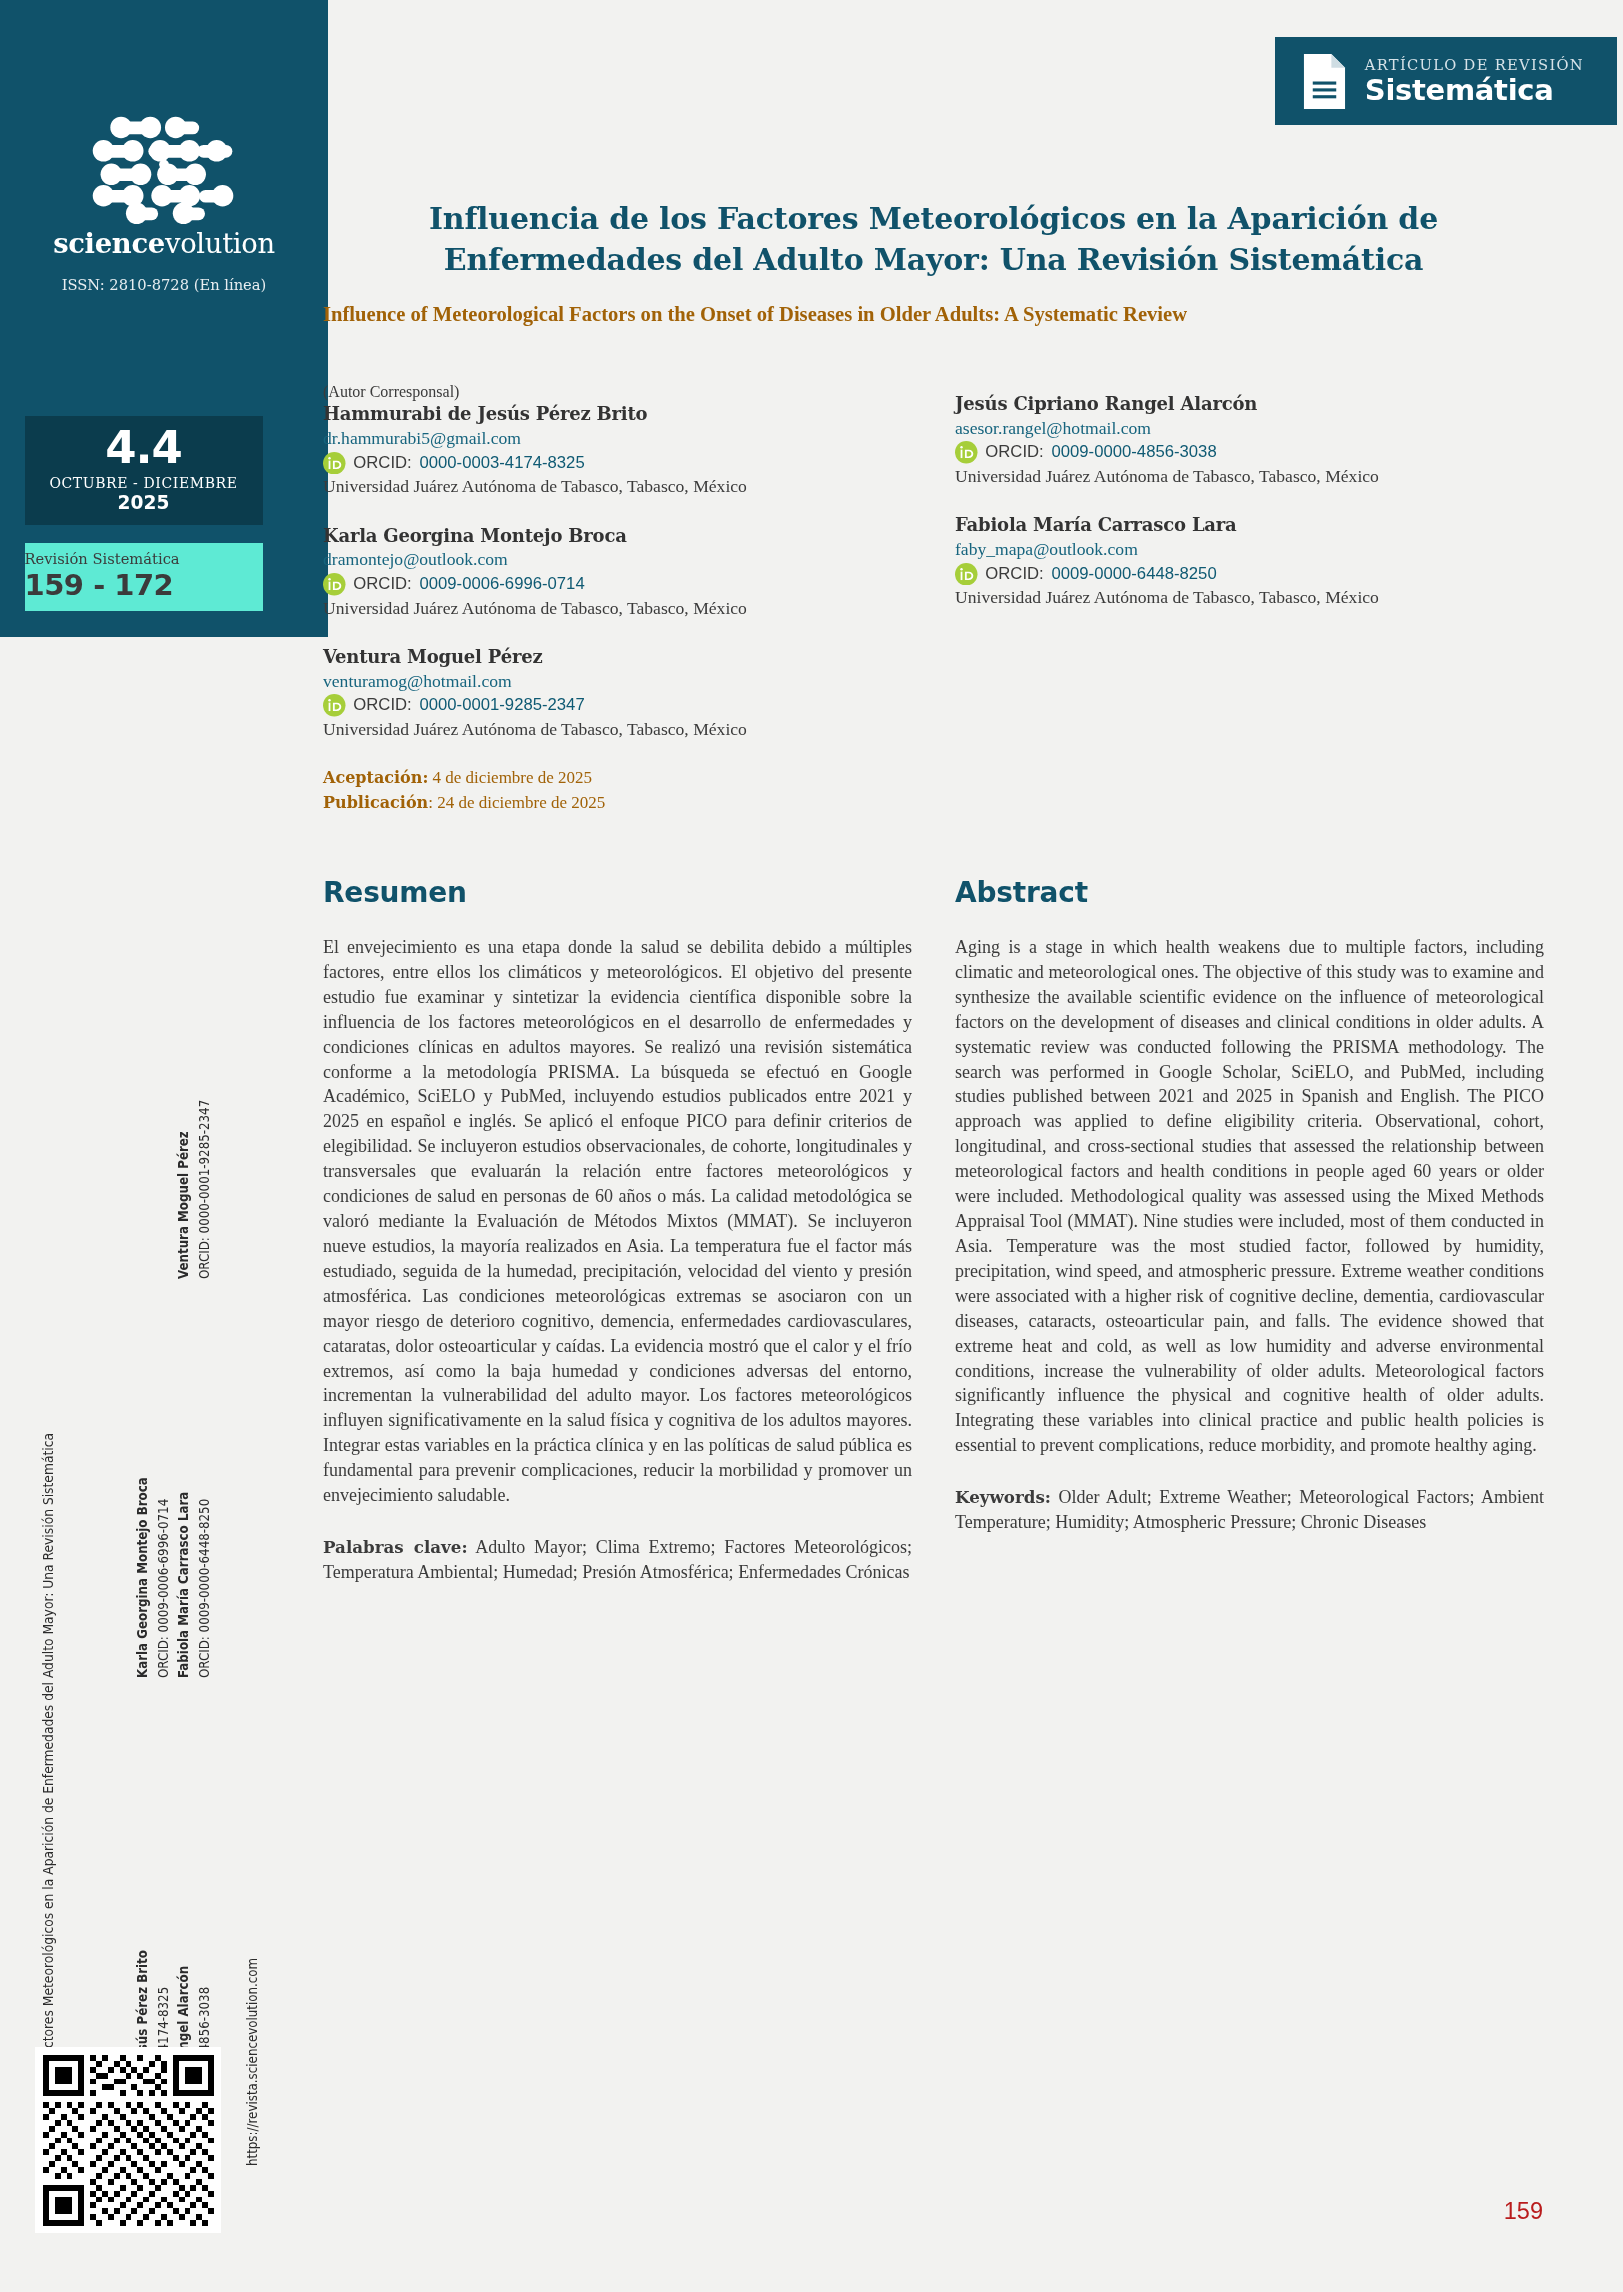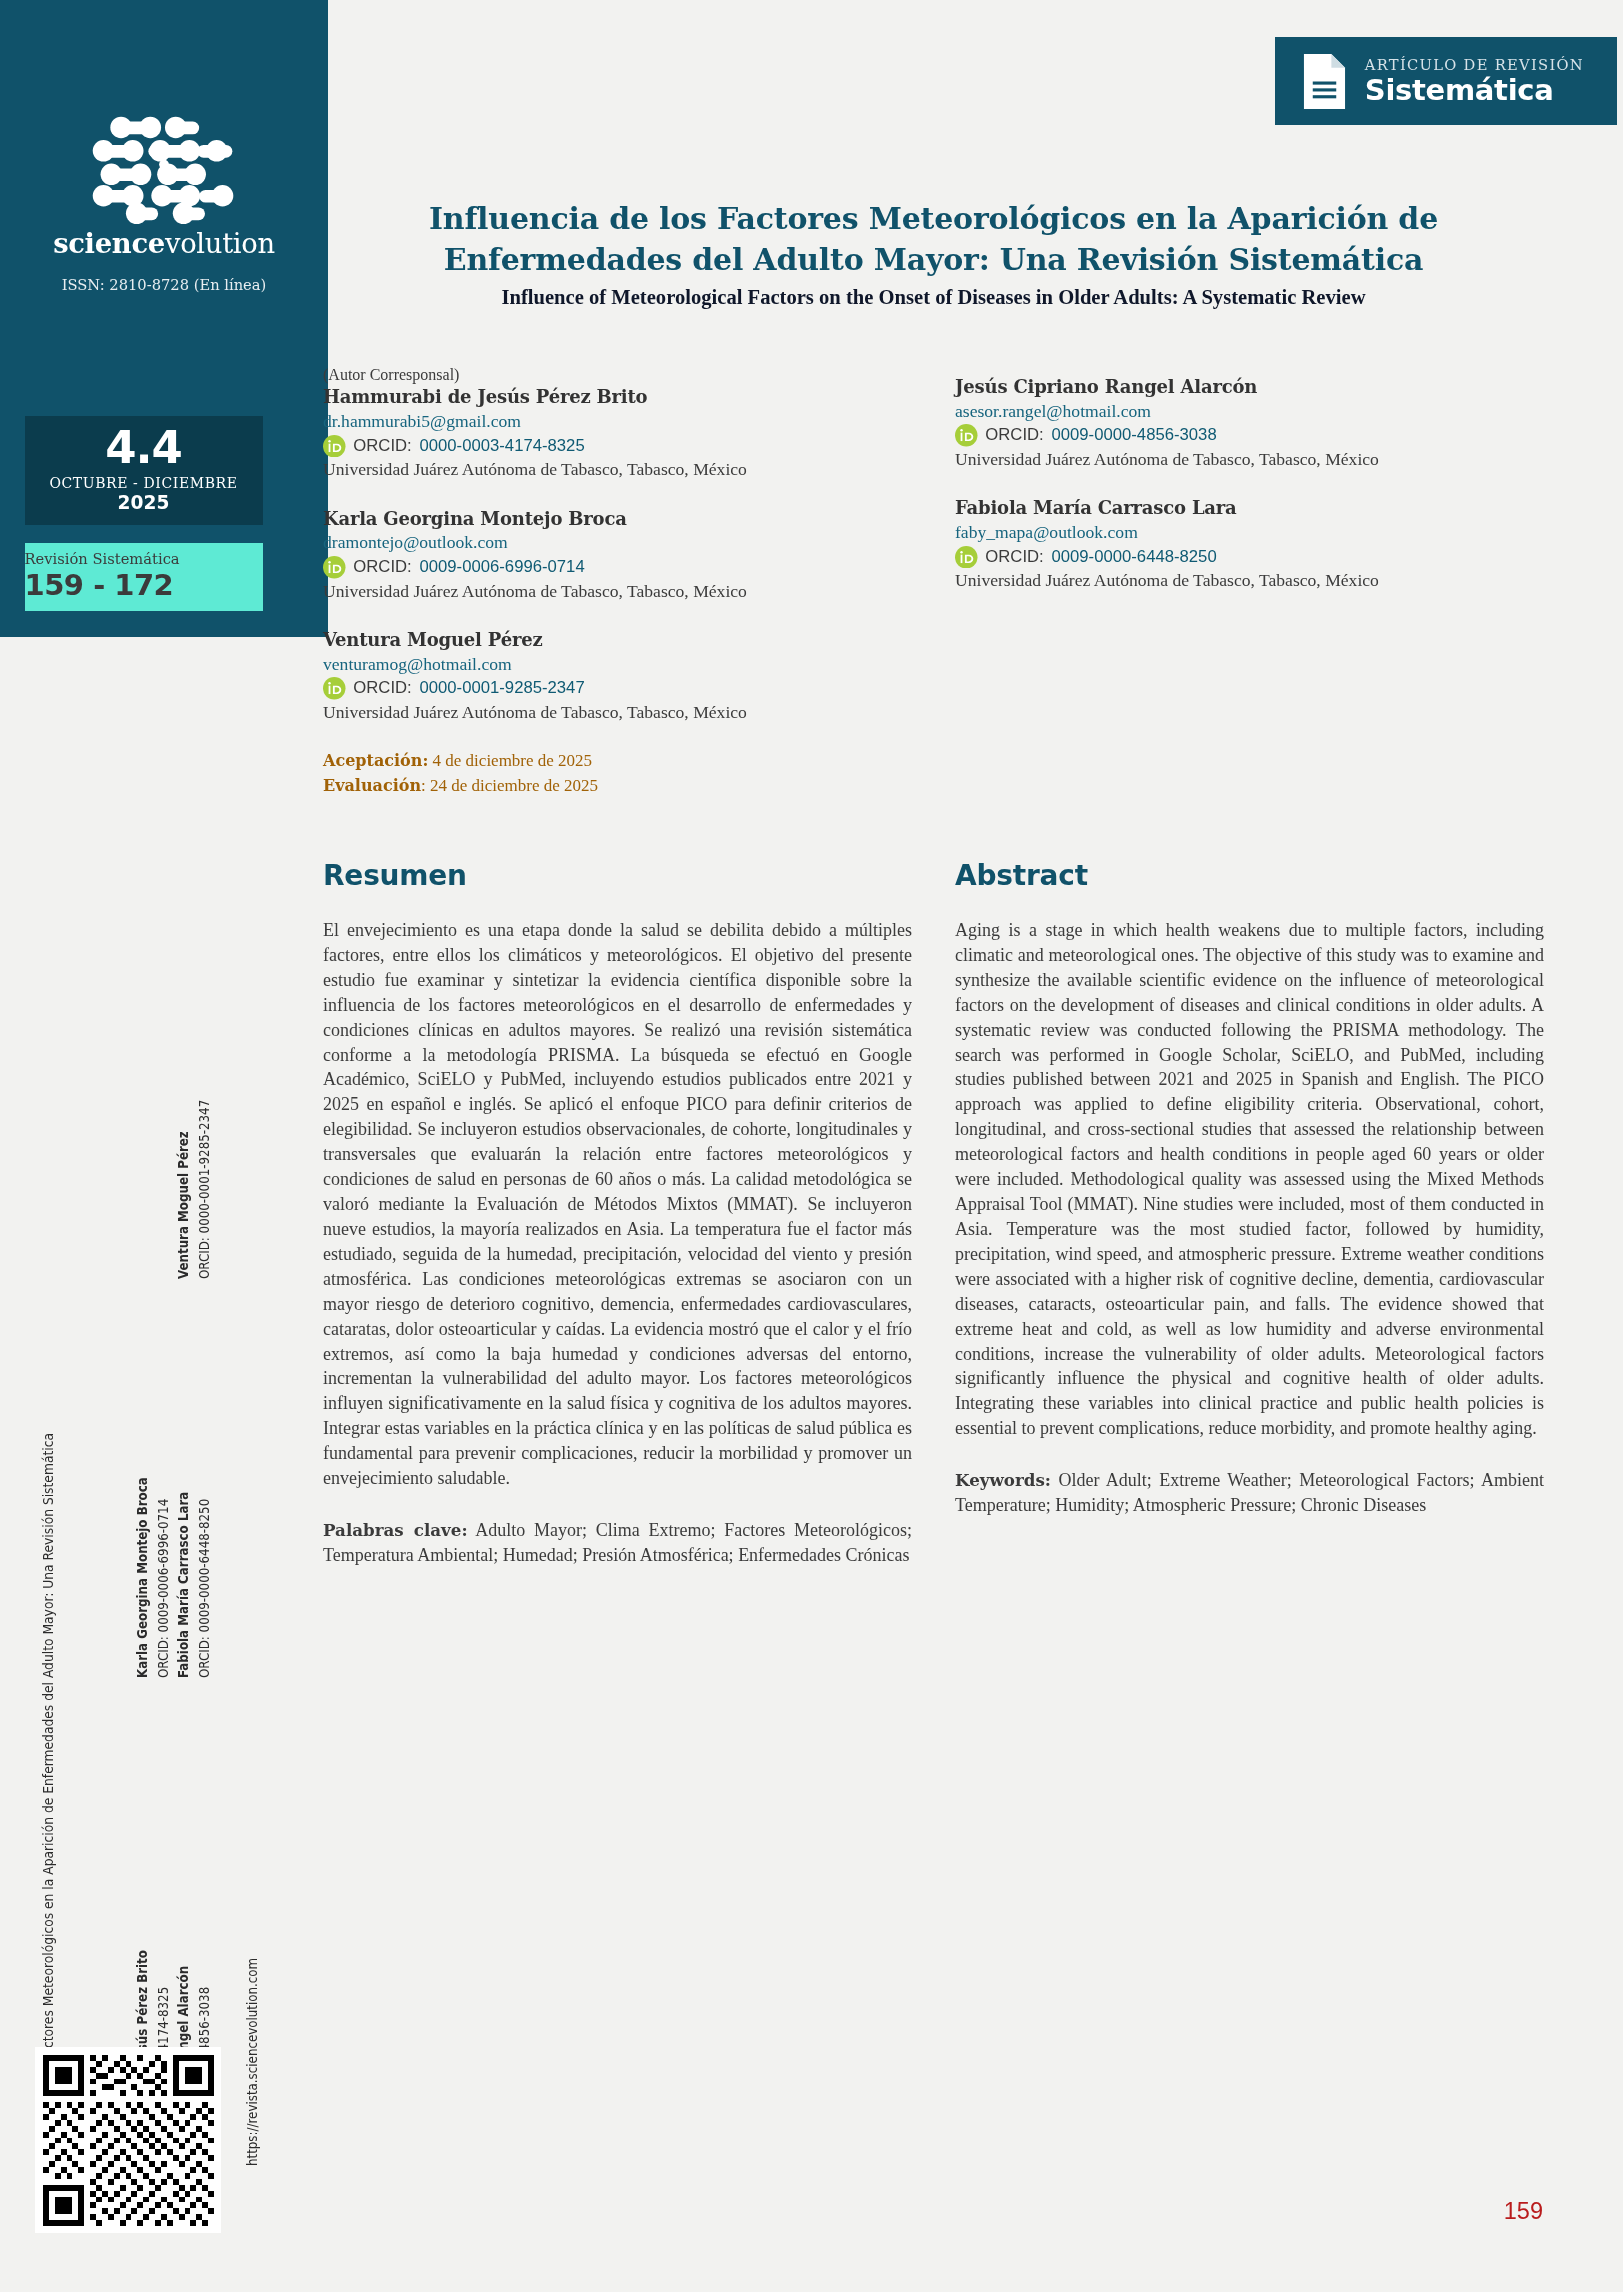--- a/index.html
+++ b/index.html
@@ -201,26 +201,25 @@
     margin-top: 199px;
     text-align: center;
     font-family: "DejaVu Serif", serif;
     font-weight: 700;
     font-size: 30px;
     line-height: 1.36;
     color: #10526a;
     letter-spacing: -0.2px;
   }
   .title-en {
-    margin-top: 3px;
-    text-align: center;
+    margin-top: 20px;
     font-family: "Liberation Serif", serif;
     font-size: 20.6px;
     line-height: 1.3;
-    color: #0f172a;
+    color: #a16207;
   }
 
   
   .authors {
     margin-top: 43px;
     display: flex;
     gap: 43px;
   }
   .authors-col { width: 589px; }
 
@@ -528,21 +527,21 @@
           </div>
           <div class="author-aff" style="text-align:justify">Universidad Juárez Autónoma de Tabasco, Tabasco, México</div>
         </div>
 
         <div class="dates">
           <div>
             <b>Aceptación:</b>
             <span>4 de diciembre de 2025</span>
           </div>
           <div>
-            <b>Evaluación</b><span>: 24 de diciembre de 2025</span>
+            <b>Publicación</b><span>: 24 de diciembre de 2025</span>
           </div>
         </div>
       </div>
 
       <div class="authors-col">
 
         <div class="author" style="margin-top:21.6px">
           <div class="author-name">Jesús Cipriano Rangel Alarcón</div>
           <div class="author-email">asesor.rangel@hotmail.com</div>
           <div class="author-orcid">

